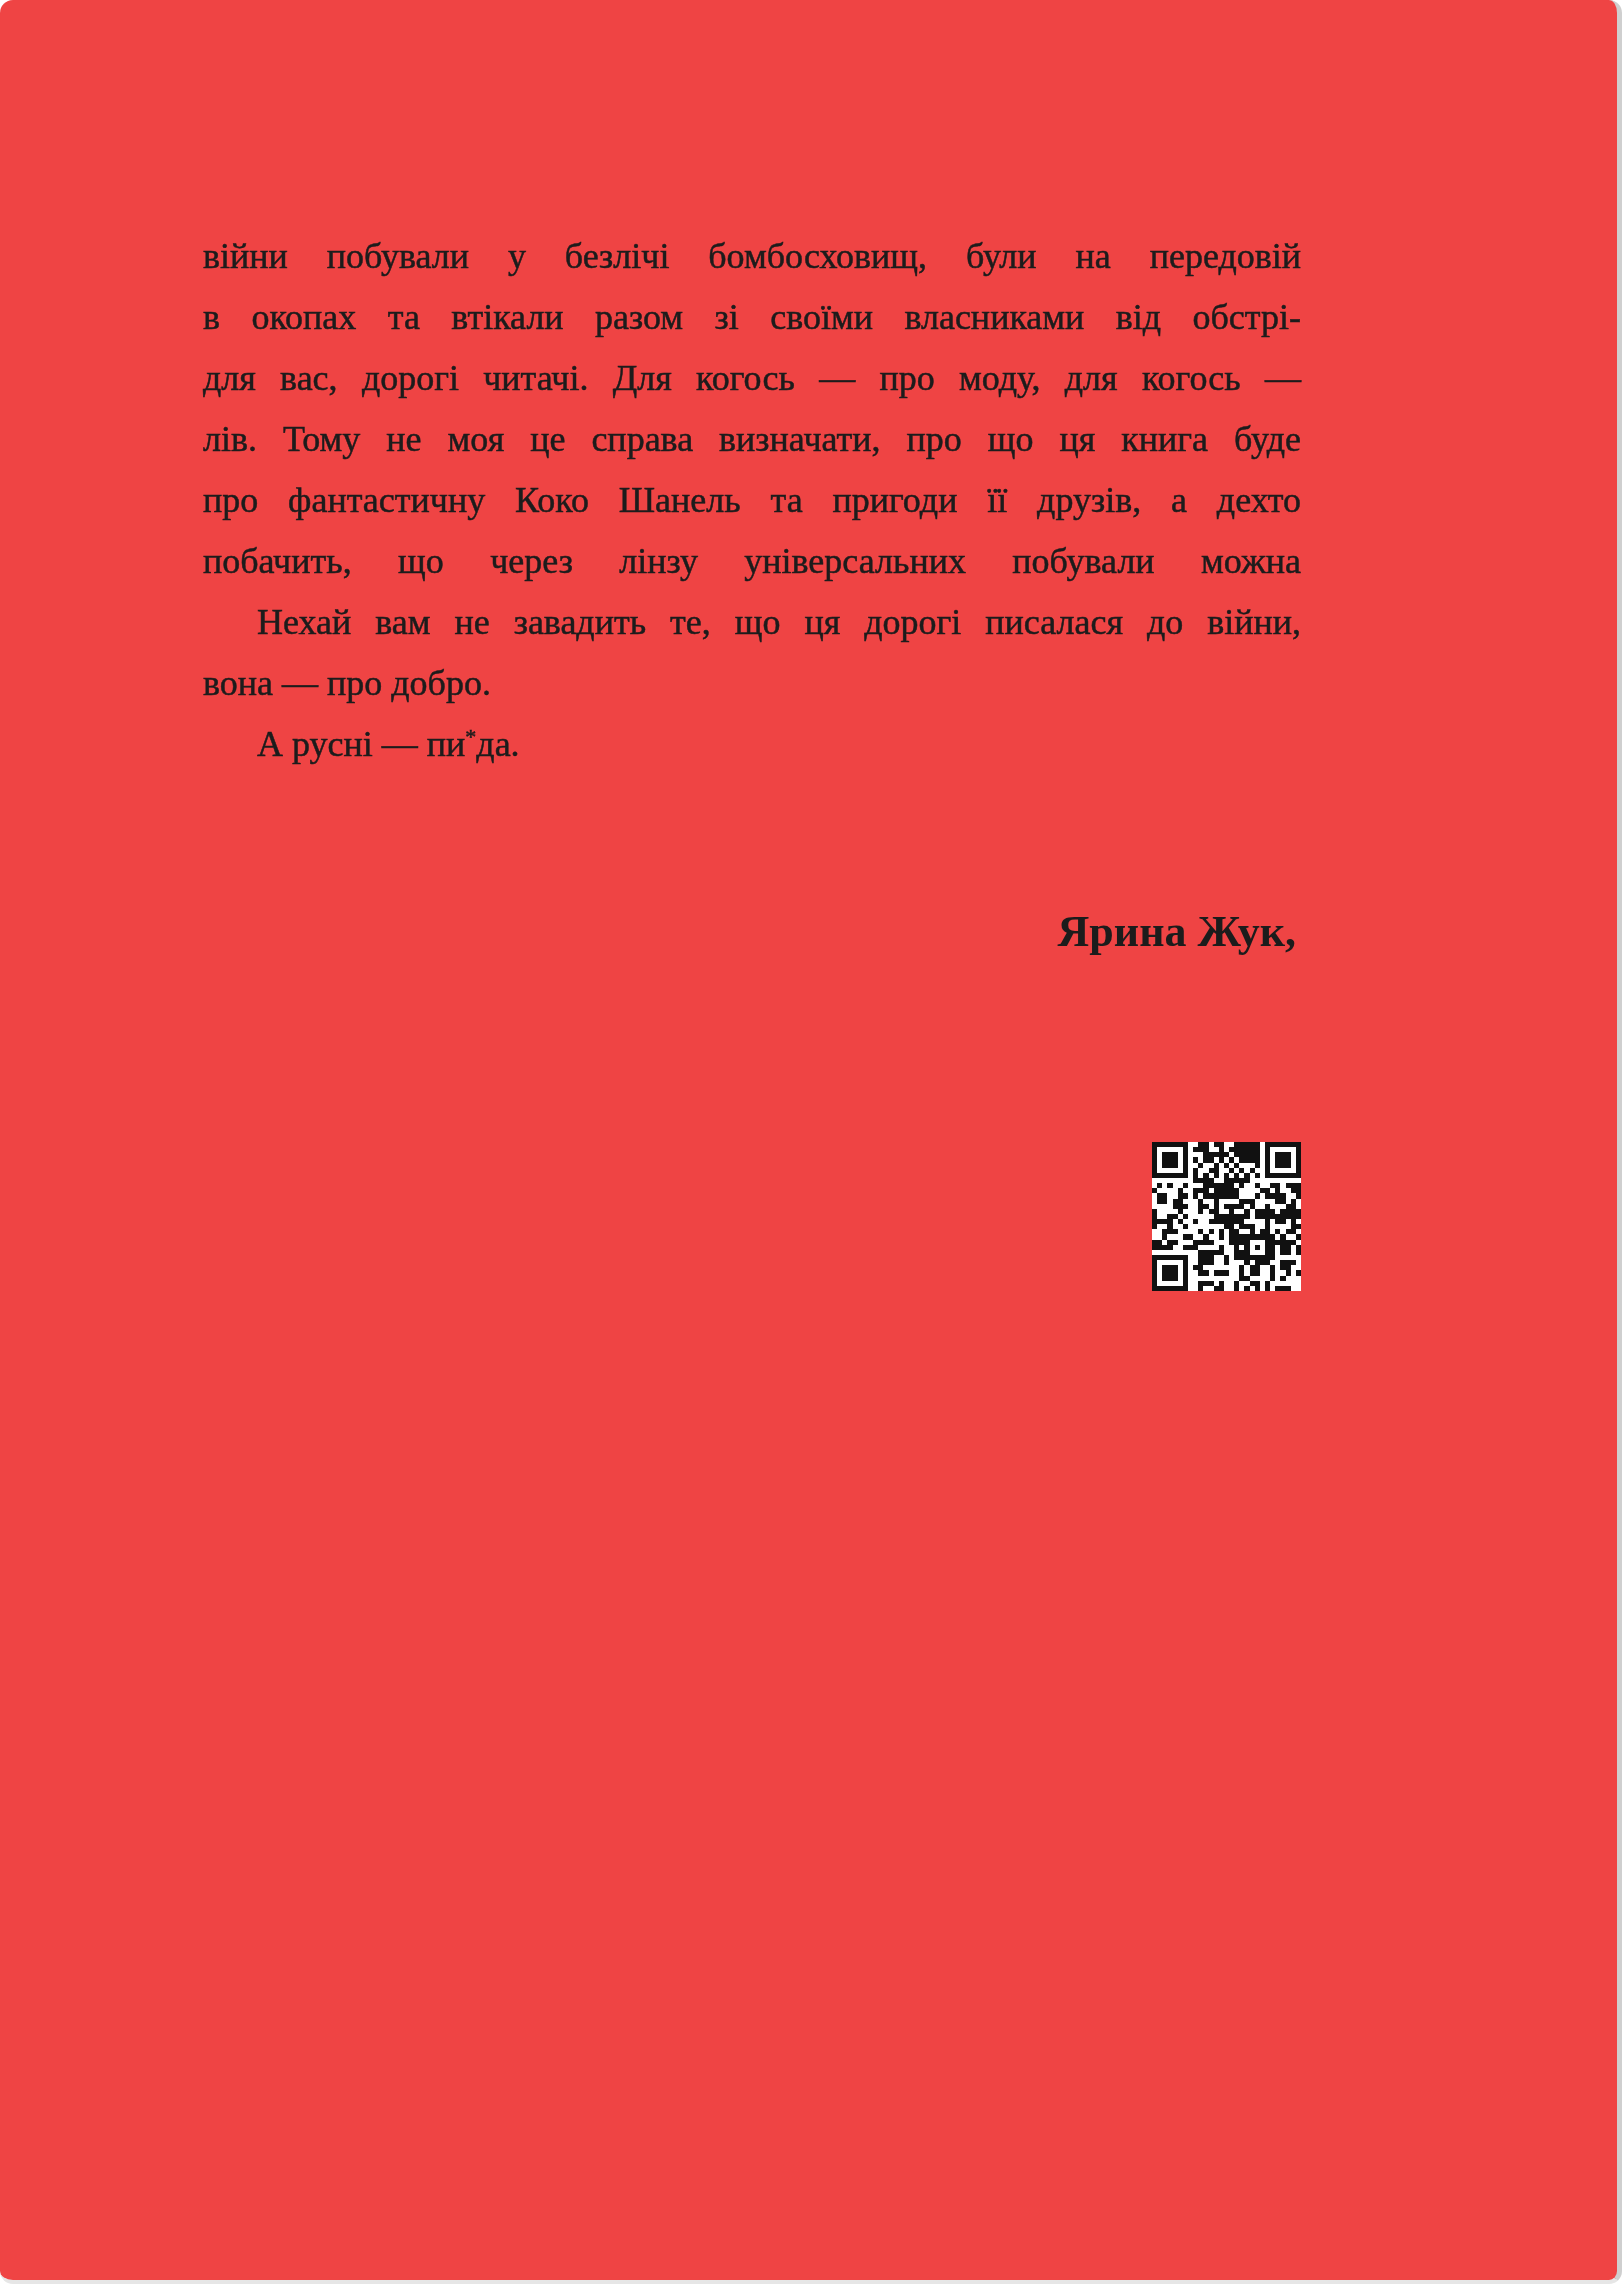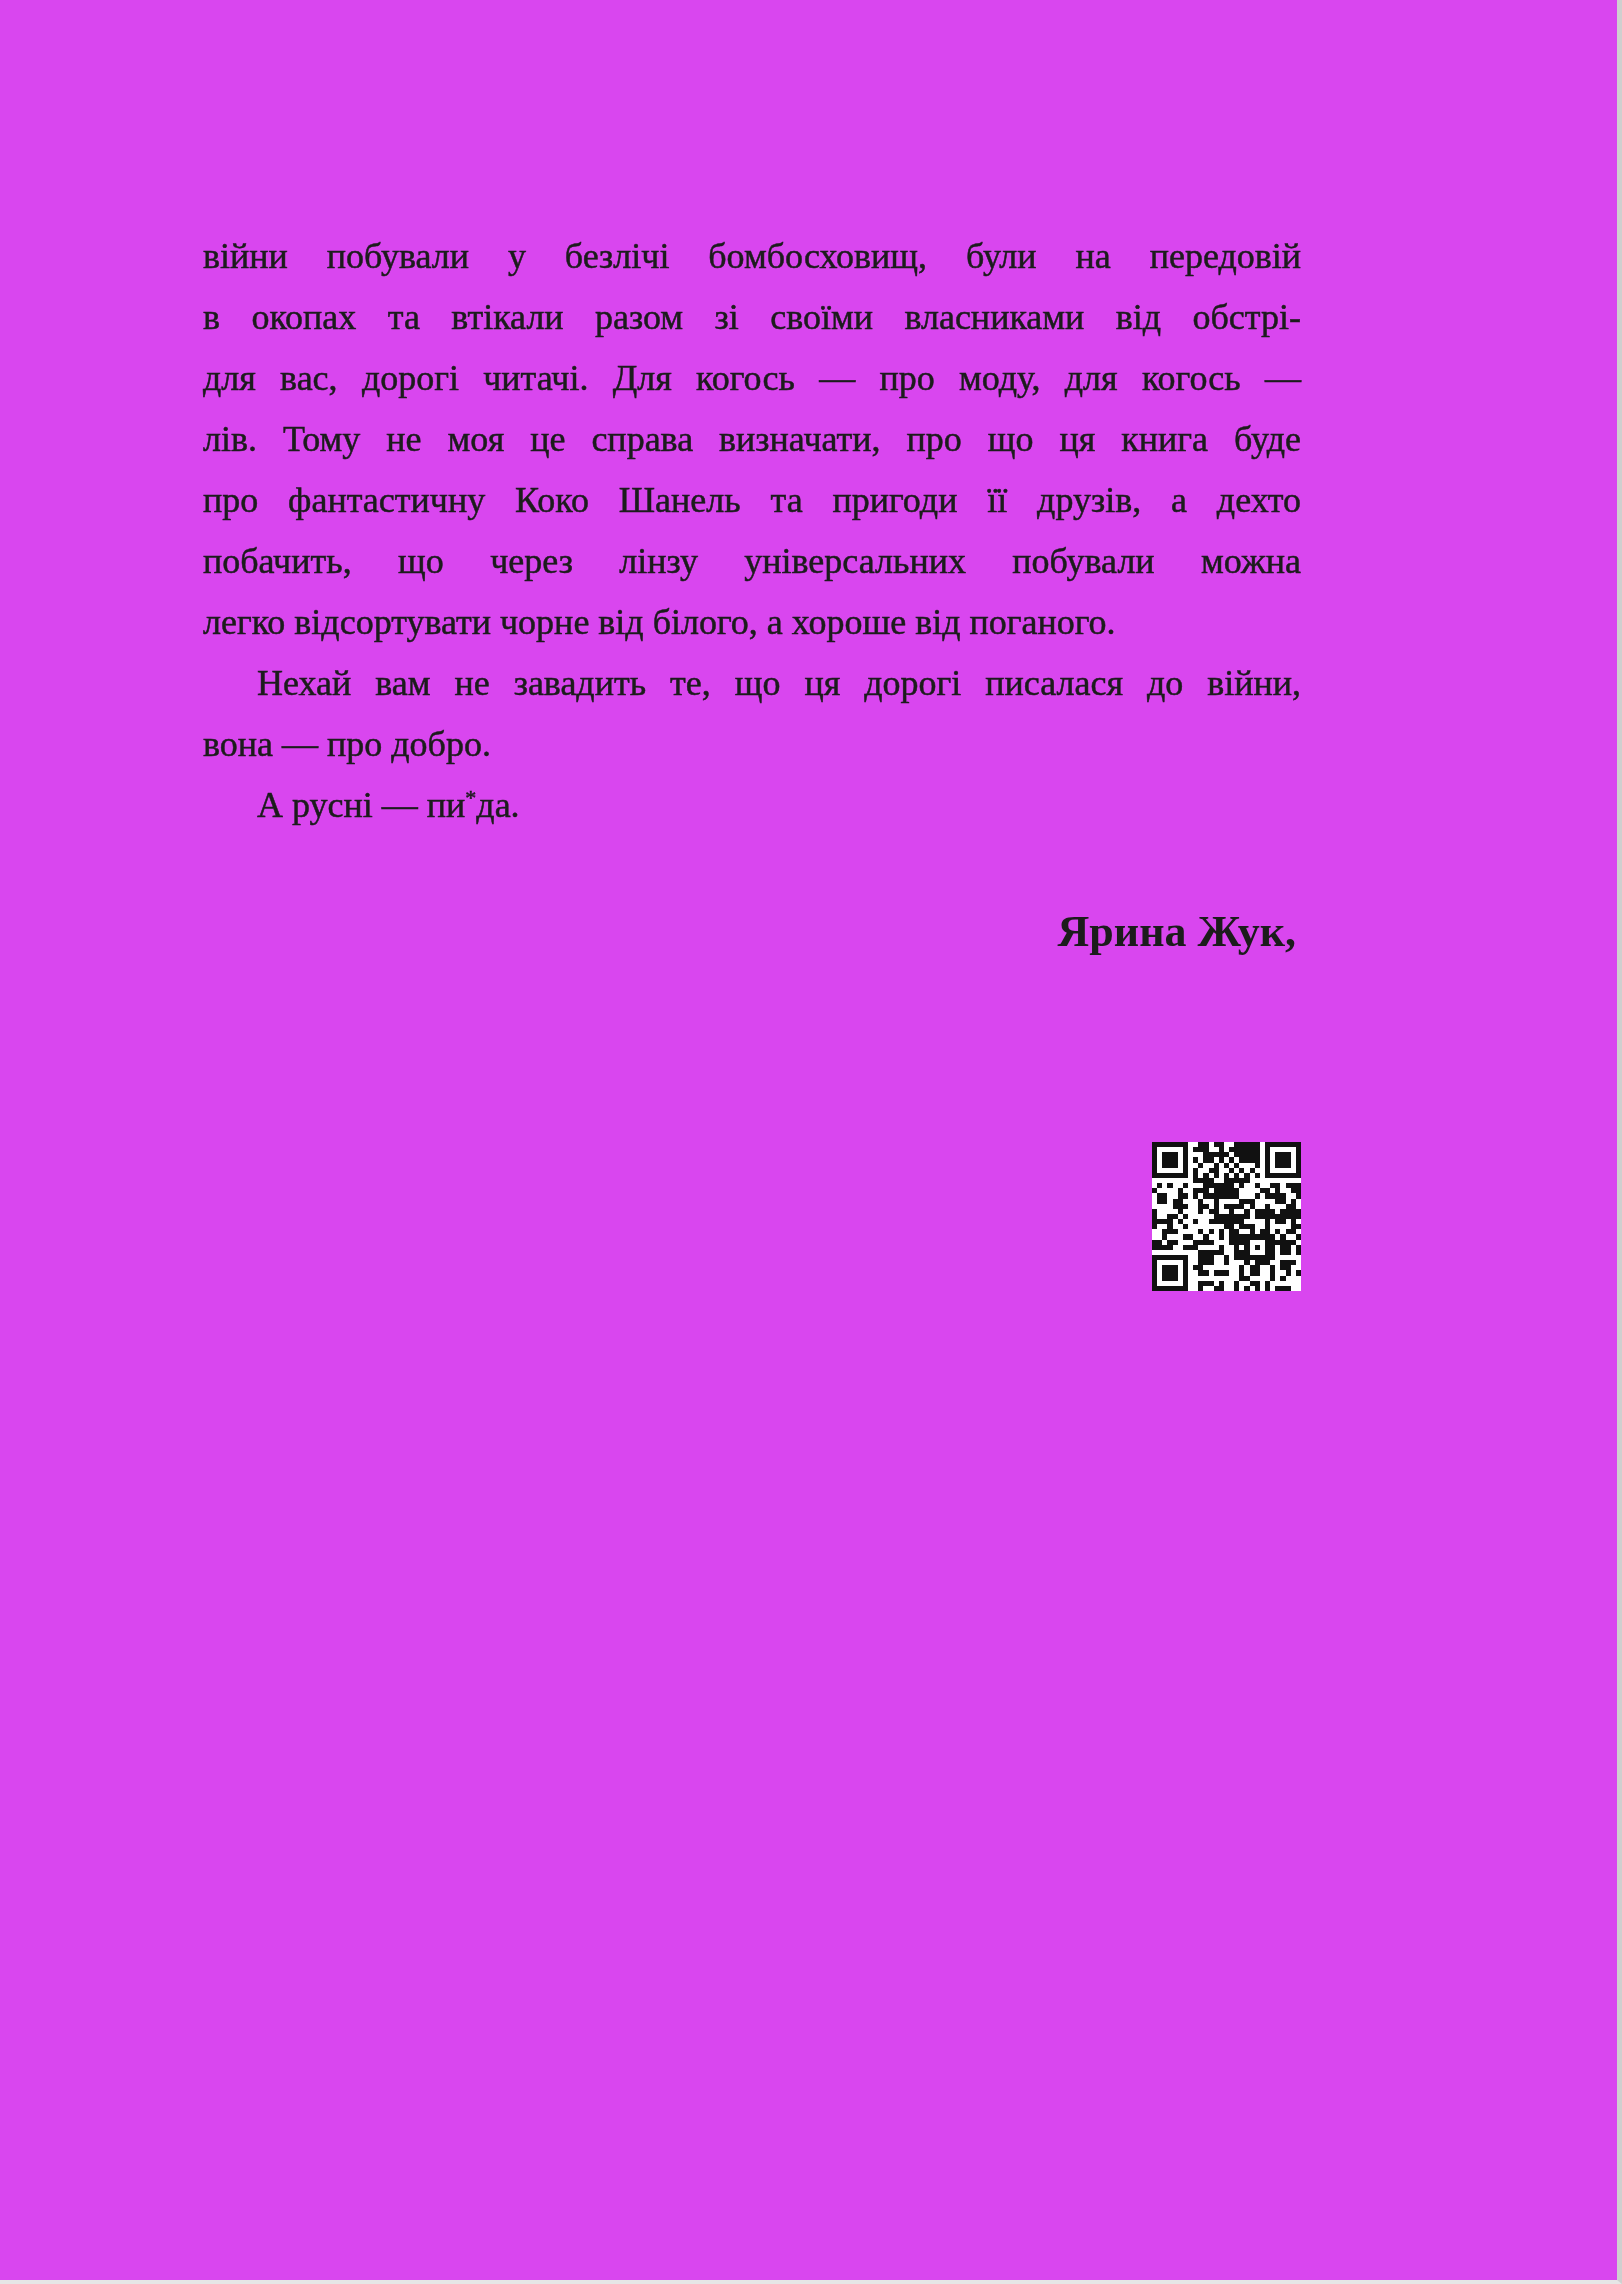--- a/index.html
+++ b/index.html
@@ -13,24 +13,25 @@
     position: relative;
     overflow: hidden;
     font-family: "Liberation Serif", "DejaVu Serif", serif;
     color: #1c1c1c;
   }
   .page {
     position: absolute;
     left: 0; top: 0;
     width: 1617px;
     height: 2280px;
-    background: #d946ef;
+    background: #ef4444;
     border-right: 5px solid #cfcfcf;
     border-bottom: 4.2px solid #e6e6e6;
     box-sizing: content-box;
+    border-radius: 13px;
   }
   .text-block {
     position: absolute;
     left: 203px;
     top: 226px;
     width: 1098px;
     font-size: 36px;
     line-height: 61px;
     -webkit-text-stroke: 0.5px #1c1c1c;
   }
@@ -83,21 +84,20 @@
 
 <div class="page">
 
   <div class="text-block">
     <span class="line">війни побували у безлічі бомбосховищ, були на передовій</span>
     <span class="line">в окопах та втікали разом зі своїми власниками від обстрі-</span>
     <span class="line">для вас, дорогі читачі. Для когось — про моду, для когось —</span>
     <span class="line">лів. Тому не моя це справа визначати, про що ця книга буде</span>
     <span class="line">про фантастичну Коко Шанель та пригоди її друзів, а дехто</span>
     <span class="line">побачить, що через лінзу універсальних побували можна</span>
-    <span class="line last">легко відсортувати чорне від білого, а хороше від поганого.</span>
     <span class="line indent">Нехай вам не завадить те, що ця дорогі писалася до війни,</span>
     <span class="line last">вона — про добро.</span>
     <span class="line last indent"><span>А русні — пи</span><span class="sup-star">*</span><span>да.</span></span>
   </div>
 
   <div class="signature">
     <span class="sig-name">Ярина Жук,</span>
   </div>
 
   <svg class="qr" viewBox="0 0 29 29" shape-rendering="crispEdges" xmlns="http://www.w3.org/2000/svg">

